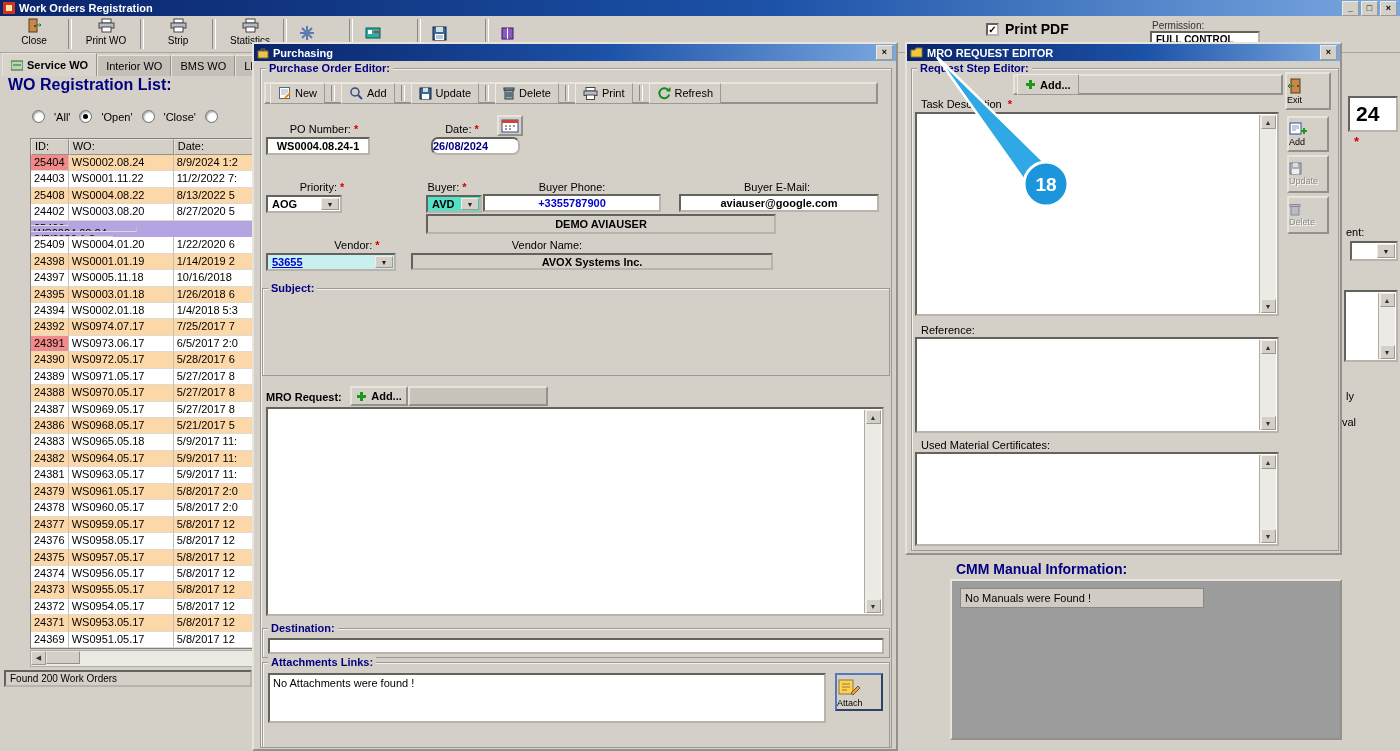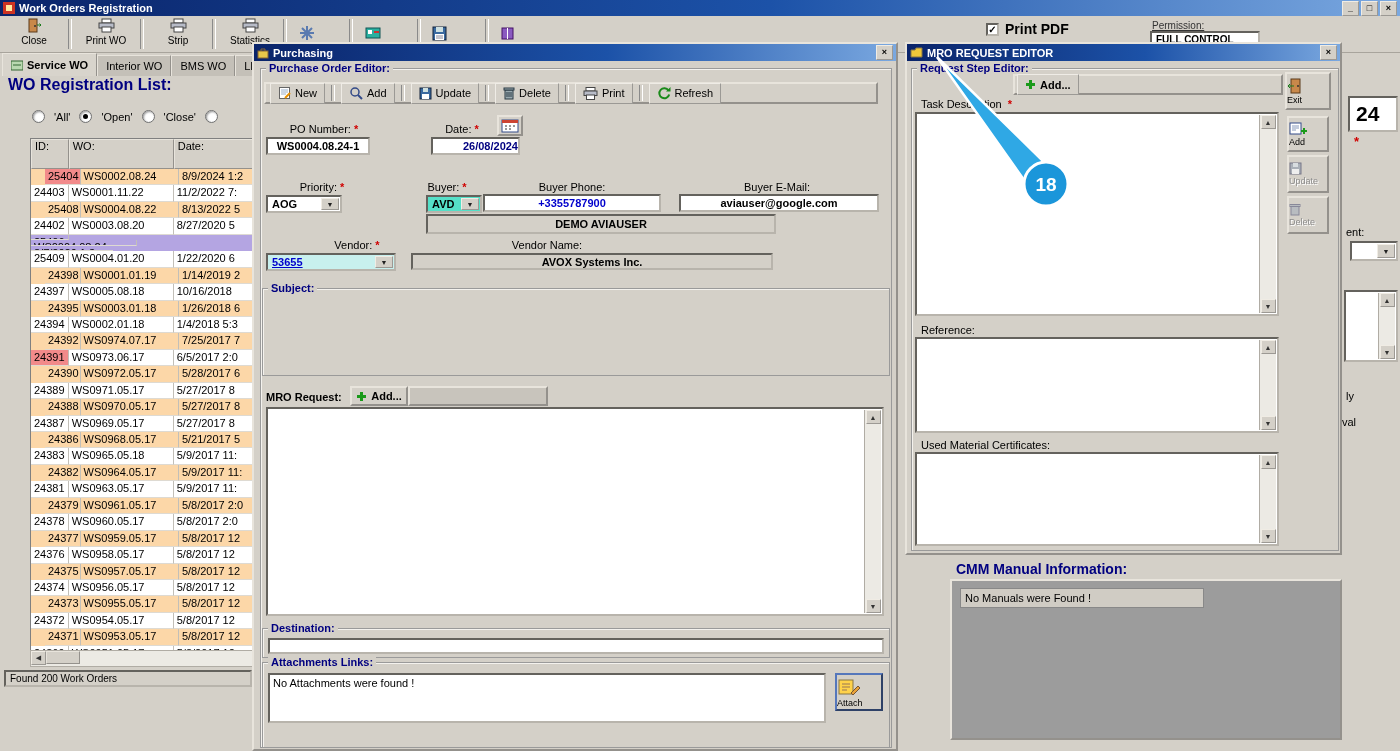--- a/index.html
+++ b/index.html
@@ -43,27 +43,27 @@
   .tab{height:20px;display:flex;align-items:center;gap:4px;padding:0 8px;background:#c4c0b8;
     border:1px outset #e8e4dc;border-bottom:none;font-size:11px;}
   .tab.active{background:#d8d4cc;font-weight:bold;height:22px;}
   .radio{width:11px;height:11px;border-radius:50%;background:#fff;border:1px solid #707070;
     box-shadow:inset 1px 1px 2px #9a9a9a;position:relative;flex:0 0 auto;}
   .radio.on::after{content:"";position:absolute;inset:3px;border-radius:50%;background:#000;}
   .cb{width:13px;height:13px;background:#fff;border:2px inset #b8b4ac;display:flex;align-items:center;
     justify-content:center;font-size:10px;font-weight:bold;box-sizing:border-box;}
   
   #wo-table{position:absolute;left:30px;top:138px;width:226px;background:#fff;border:1px solid #808080;box-sizing:border-box;}
-  .thead{display:flex;height:30px;}
+  .thead{display:flex;height:16px;}
   .th{background:#d4d0c8;border:1px outset #e8e4dc;box-sizing:border-box;padding:0 3px;font-size:11px;overflow:hidden;}
   .trow{display:flex;height:16.45px;box-sizing:border-box;cursor:default;}
   .td{box-sizing:border-box;padding:1px 3px 0 3px;border-right:1px solid #c2bfb8;border-bottom:1px solid #dedad2;
     overflow:hidden;white-space:nowrap;font-size:11px;}
   .c-id{width:38px;}.c-wo{width:106px;}.c-date{width:82px;border-right:none;}
-  .trow.peach{background:#fcd7a8;padding-left:14px;}
+  .trow.peach{background:#fcd7a8;}
   .trow.white{background:#ffffff;}
   .trow.sel{background:#b4a5e2;flex-direction:column;}
   .idred{background:#f28a8a !important;}
   svg{display:block;}
 </style>
 </head>
 <body>
 
 <div id="screen">
 
@@ -148,21 +148,21 @@
           <path d="M7.5 2 V13" stroke="#fff"></path>
         </svg>
     </div>
 
     <div class="abs" style="left:986px;top:21px;display:flex;align-items:center;gap:6px;">
       <span class="cb">
           <span>✓</span>
         </span>
       <span class="bold" style="font-size:14px;">Print PDF</span>
     </div>
-    <div class="abs" style="left:1152px;top:20px;font-size:10px;color:#333;text-decoration:underline;">Permission:</div>
+    <div class="abs" style="left:1152px;top:20px;font-size:10px;color:#333;">Permission:</div>
     <div class="abs sunken" style="left:1150px;top:31px;width:110px;height:16px;display:flex;align-items:center;padding-left:4px;font-size:10px;font-weight:bold;">
       <span>FULL CONTROL</span>
     </div>
 
     <div class="abs" style="left:2px;top:53px;display:flex;align-items:flex-end;">
       <div class="tab active">
         <svg width="12" height="11">
             <rect x="0" y="1" width="12" height="9" fill="#b9d8b0" stroke="#336633"></rect>
             <path d="M2 5 h8" stroke="#336633"></path>
           </svg>
@@ -228,21 +228,21 @@
             <div class="td c-wo">WS0004.01.20</div>
             <div class="td c-date">1/22/2020 6</div>
           </div>
           <div class="trow peach">
             <div class="td c-id">24398</div>
             <div class="td c-wo">WS0001.01.19</div>
             <div class="td c-date">1/14/2019 2</div>
           </div>
           <div class="trow white">
             <div class="td c-id">24397</div>
-            <div class="td c-wo">WS0005.08.18</div>
+            <div class="td c-wo">WS0005.11.18</div>
             <div class="td c-date">10/16/2018</div>
           </div>
           <div class="trow peach">
             <div class="td c-id">24395</div>
             <div class="td c-wo">WS0003.01.18</div>
             <div class="td c-date">1/26/2018 6</div>
           </div>
           <div class="trow white">
             <div class="td c-id">24394</div>
             <div class="td c-wo">WS0002.01.18</div>
@@ -453,21 +453,21 @@
           </svg>
         <span>Refresh</span>
       </div>
     </div>
 
     <div class="lbl ctr" style="left:20px;top:79px;width:100px;"><span>PO Number:</span> <span class="star">*</span></div>
     <div class="abs sunken bold" style="left:12px;top:93px;width:104px;height:18px;display:flex;align-items:center;justify-content:center;">
       <span>WS0004.08.24-1</span>
     </div>
     <div class="lbl ctr" style="left:158px;top:79px;width:100px;"><span>Date:</span> <span class="star">*</span></div>
-    <div class="abs sunken bold navy" style="left:177px;top:93px;width:89px;height:18px;display:flex;align-items:center;justify-content:flex-end;">
+    <div class="abs sunken bold navy" style="left:177px;top:93px;width:89px;height:18px;display:flex;align-items:center;justify-content:flex-start;border-radius:7px;">
       <span>26/08/2024</span>
     </div>
     <div class="abs raised" style="left:243px;top:71px;width:26px;height:21px;display:flex;align-items:center;justify-content:center;">
       <svg width="18" height="15">
           <rect x="1" y="2" width="16" height="12" fill="#fff" stroke="#334a88"></rect>
           <rect x="1" y="2" width="16" height="3" fill="#cc4433"></rect>
           <path d="M4 8 h2 M8 8 h2 M12 8 h2 M4 11 h2 M8 11 h2" stroke="#333"></path>
         </svg>
     </div>
 

